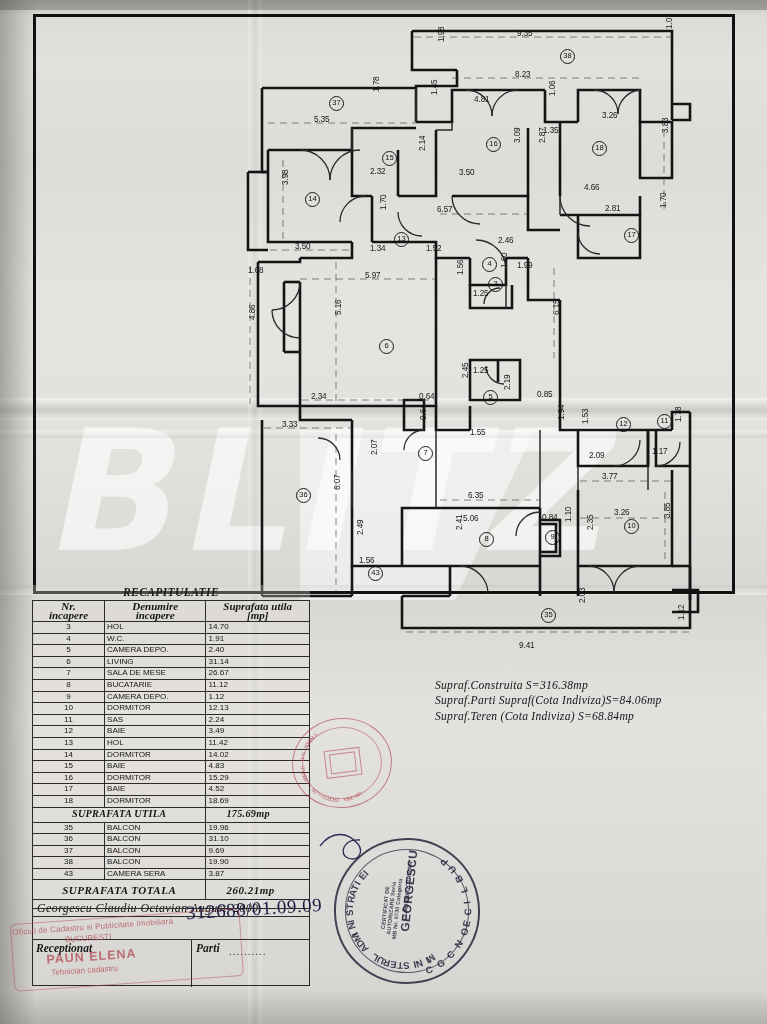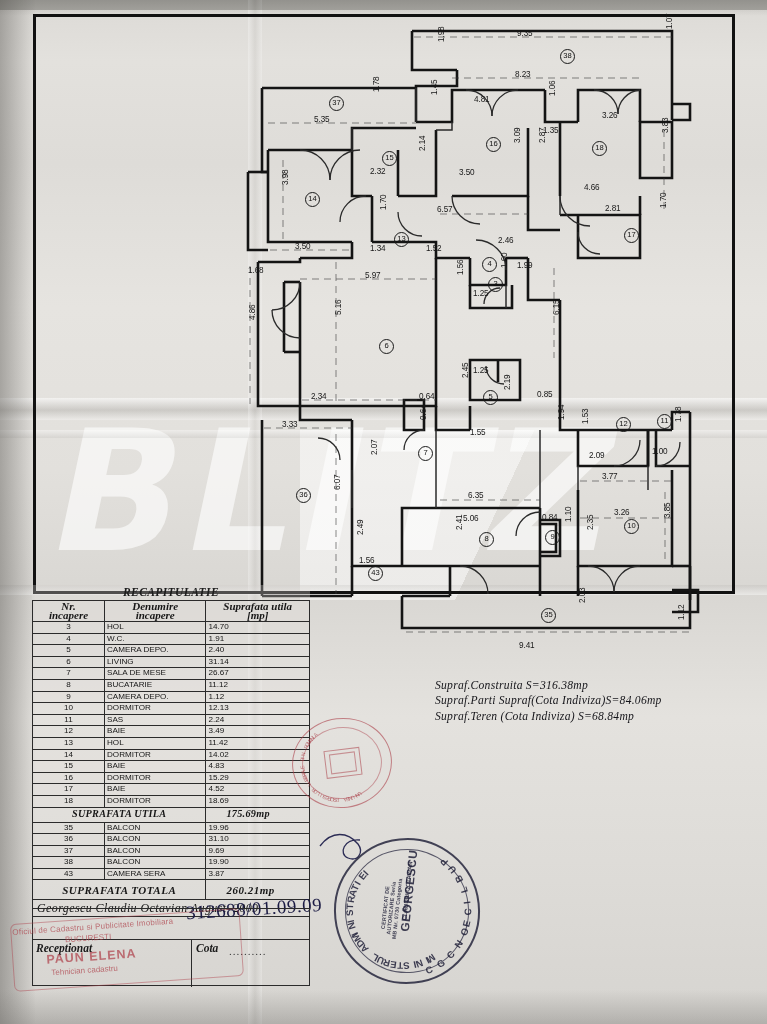--- a/index.html
+++ b/index.html
@@ -371,21 +371,21 @@
       <div class="dim" style="left: 419px; top: 392px;">0.64</div>
       <div class="dim v" style="left: 461px; top: 378px;">2.45</div>
       <div class="dim" style="left: 537px; top: 390px;">0.85</div>
       <div class="dim" style="left: 282px; top: 420px;">3.33</div>
       <div class="dim v" style="left: 419px; top: 420px;">0.64</div>
       <div class="dim" style="left: 470px; top: 428px;">1.55</div>
       <div class="dim v" style="left: 557px; top: 420px;">1.94</div>
       <div class="dim v" style="left: 581px; top: 424px;">1.53</div>
       <div class="dim v" style="left: 674px; top: 422px;">1.78</div>
       <div class="dim" style="left: 589px; top: 451px;">2.09</div>
-      <div class="dim" style="left: 652px; top: 447px;">1.00</div>
+      <div class="dim" style="left: 652px; top: 447px;">1.17</div>
       <div class="dim" style="left: 602px; top: 472px;">3.77</div>
       <div class="dim v" style="left: 370px; top: 455px;">2.07</div>
       <div class="dim v" style="left: 333px; top: 490px;">6.07</div>
       <div class="dim" style="left: 468px; top: 491px;">6.35</div>
       <div class="dim" style="left: 463px; top: 514px;">5.06</div>
       <div class="dim" style="left: 542px; top: 513px;">0.84</div>
       <div class="dim" style="left: 614px; top: 508px;">3.26</div>
       <div class="dim v" style="left: 663px; top: 518px;">3.85</div>
       <div class="dim v" style="left: 455px; top: 530px;">2.41</div>
       <div class="dim v" style="left: 564px; top: 522px;">1.10</div>
@@ -538,21 +538,21 @@
     </table>
     <div id="author">Georgescu  Claudiu  Octavian  August–2009</div>
   </div>
 
   <div id="handnum">312688/01.09.09</div>
 
   <div id="recbox">
     <div class="rdiv"></div>
     <div class="rdiv2"></div>
     <div id="rec-lab">Receptionat</div>
-    <div id="data-lab">Cota</div>
+    <div id="data-lab">Parti</div>
     <div id="data-dots">..........</div>
   </div>
 
   <div class="stampred" id="stamp1">
     <div class="inner"></div>
     <div class="sq"></div>
     <div class="sq2"></div>
     <div class="arc-txt" id="arc1">
         <span style="transform: rotate(-210deg) translate(0px, -40px); margin-left: -3px;">U</span>
         <span style="transform: rotate(-205.93deg) translate(0px, -40px); margin-left: -3px;">N</span>

